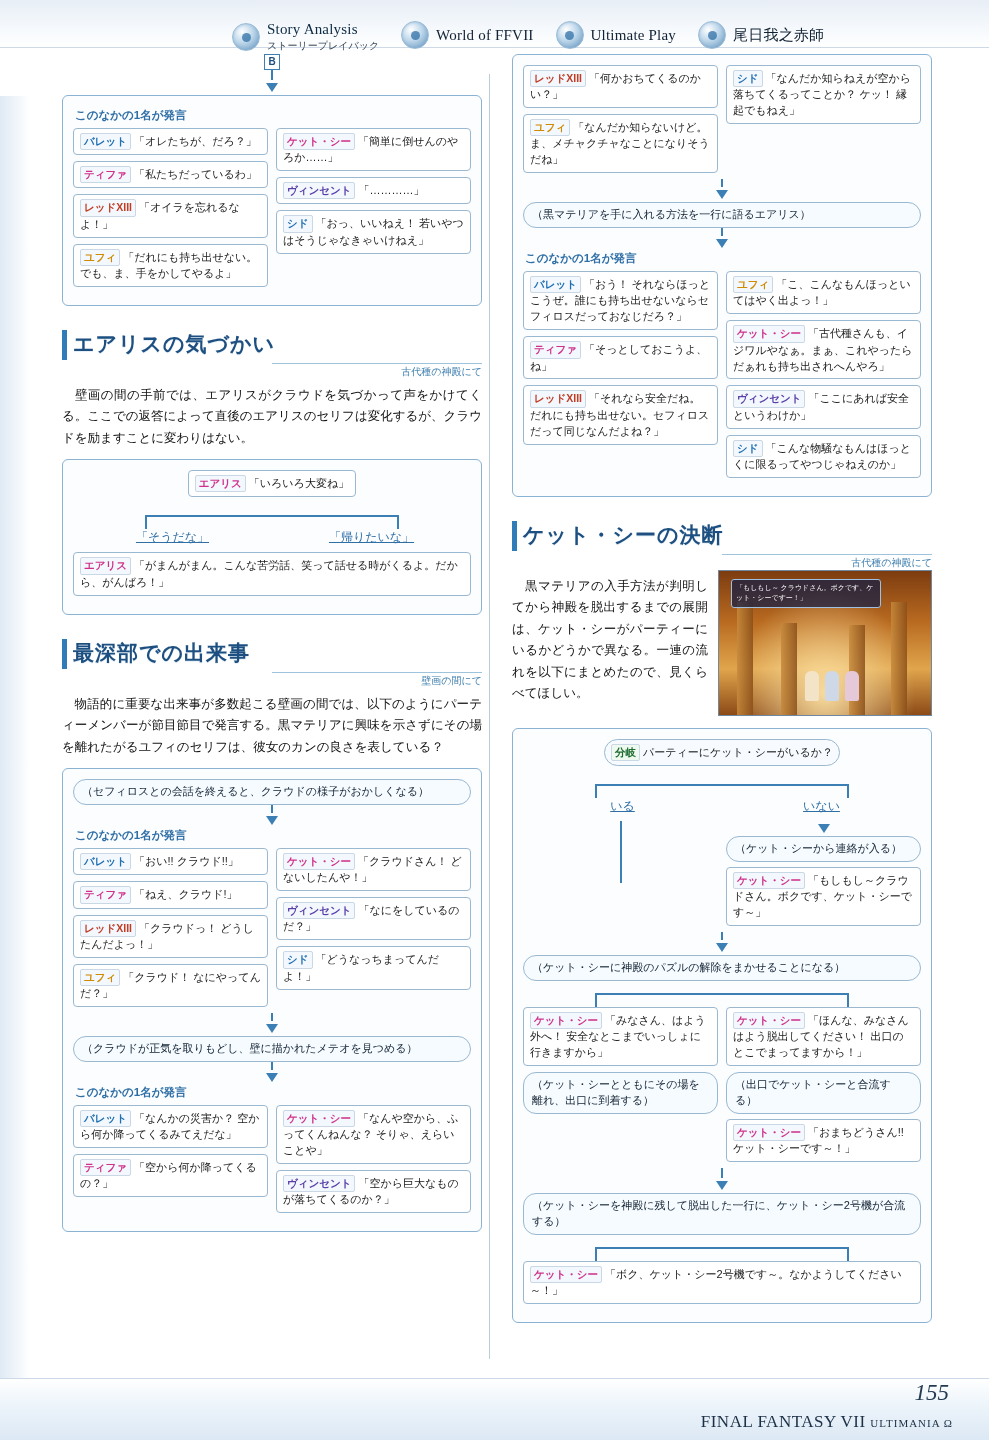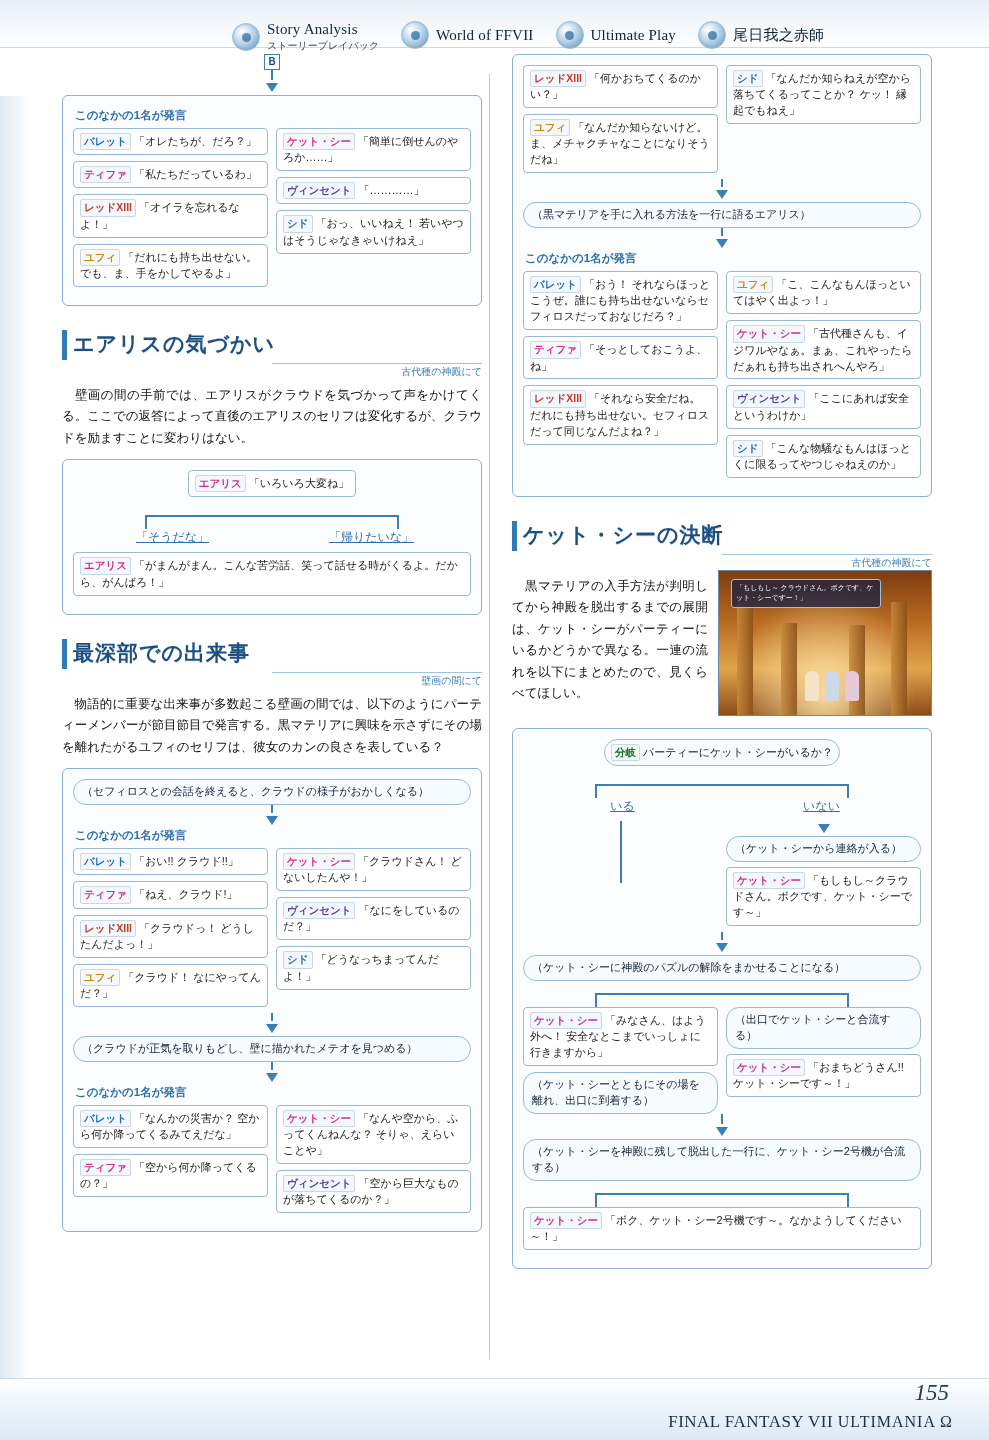--- a/index.html
+++ b/index.html
@@ -151,21 +151,21 @@
   .pageno {
     position:absolute; right:40px; bottom:34px;
     font-family:"Liberation Serif", serif; font-style:italic;
     font-size:23px; color:#243b52;
   }
   .brand {
     position:absolute; right:36px; bottom:8px;
     font-family:"Liberation Serif", serif; font-size:17px; color:#1b2f45;
     letter-spacing:.5px;
   }
-  .brand .small { font-size:16px; letter-spacing:1px; }
+  .brand .small { font-size:11px; letter-spacing:1px; }
   .edge-l { position:absolute; left:0; top:48px; width:30px; height:1330px;
     background:linear-gradient(to right,#dfeaf4,#ffffff); }
 </style>
 </head>
 <body>
 
 <div class="topbar">
   <div class="topbar-tabs">
 
     <div class="tab active">
@@ -409,20 +409,21 @@
             <div class="vleft"></div>
             <div class="vright"></div>
         </div>
 
         <div class="two" style="align-items:flex-start;">
           <div>
             <div class="bubble"><span class="spk cait">ケット・シー</span><span>「みなさん、はよう外へ！ 安全なとこまでいっしょに行きますから」</span></div>
             <div class="narr">（ケット・シーとともにその場を離れ、出口に到着する）</div>
           </div>
           <div>
+            <div class="bubble"><span class="spk cait">ケット・シー</span><span>「ほんな、みなさんはよう脱出してください！ 出口のとこでまってますから！」</span></div>
             <div class="narr">（出口でケット・シーと合流する）</div>
             <div class="bubble" style="margin-top:5px;"><span class="spk cait">ケット・シー</span><span>「おまちどうさん!! ケット・シーです～！」</span></div>
           </div>
         </div>
 
         <div class="arrow-stem" style="height:10px;"></div>
         <div class="arrow-d"></div>
         <div class="narr">（ケット・シーを神殿に残して脱出した一行に、ケット・シー2号機が合流する）</div>
         <div class="conn-row">
           <div class="hline"></div>

